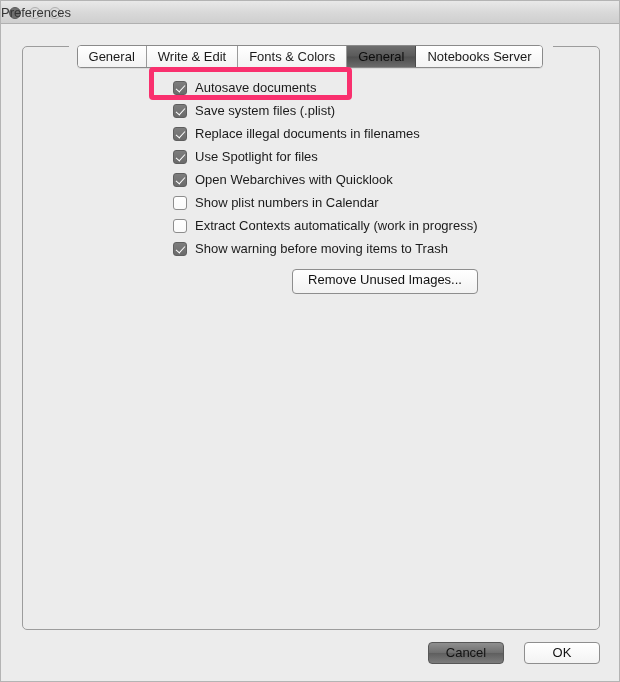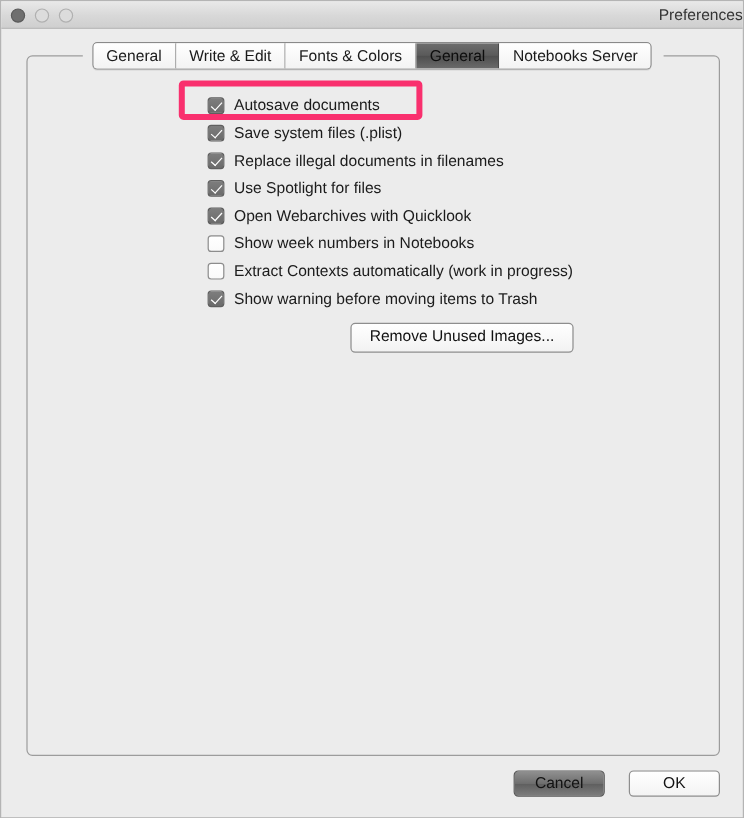--- a/index.html
+++ b/index.html
@@ -45,21 +45,21 @@
   }
   .light.min, .light.max {
     background: #dcdcdc;
     border: 1px solid #b0b0b0;
   }
   #window-title {
     position: absolute;
     left: 0; right: 0; top: 0;
     height: 23px;
     line-height: 23px;
-    text-align: right;
+    text-align: left;
     font-size: 13px;
     color: #353535;
   }
 
   
   #tabbar {
     position: absolute;
     left: 0; right: 0;
     top: 34px;
     height: 24px;
@@ -69,20 +69,21 @@
     z-index: 6;
   }
   #tabgroup {
     display: flex;
     height: 23px;
     border: 1px solid #8a8a8a;
     border-radius: 4px;
     overflow: hidden;
     background: #fff;
     box-shadow: 0 1px 0 rgba(0,0,0,0.07);
+    margin-top: 10px;
   }
   .tab {
     height: 21px;
     line-height: 21px;
     padding: 0 11px;
     font-size: 13px;
     color: #1a1a1a;
     background: linear-gradient(to bottom, #ffffff 0%, #f3f3f3 100%);
     border-right: 1px solid #9a9a9a;
     white-space: nowrap;
@@ -238,21 +239,21 @@
         <div class="check-row">
           <span class="cbox on"></span>
           <span class="check-label">Use Spotlight for files</span>
         </div>
         <div class="check-row">
           <span class="cbox on"></span>
           <span class="check-label">Open Webarchives with Quicklook</span>
         </div>
         <div class="check-row">
           <span class="cbox off"></span>
-          <span class="check-label">Show week numbers in Notebooks</span>
+          <span class="check-label">Show plist numbers in Calendar</span>
         </div>
         <div class="check-row">
           <span class="cbox off"></span>
           <span class="check-label">Extract Contexts automatically (work in progress)</span>
         </div>
         <div class="check-row">
           <span class="cbox on"></span>
           <span class="check-label">Show warning before moving items to Trash</span>
         </div>
       </div>

